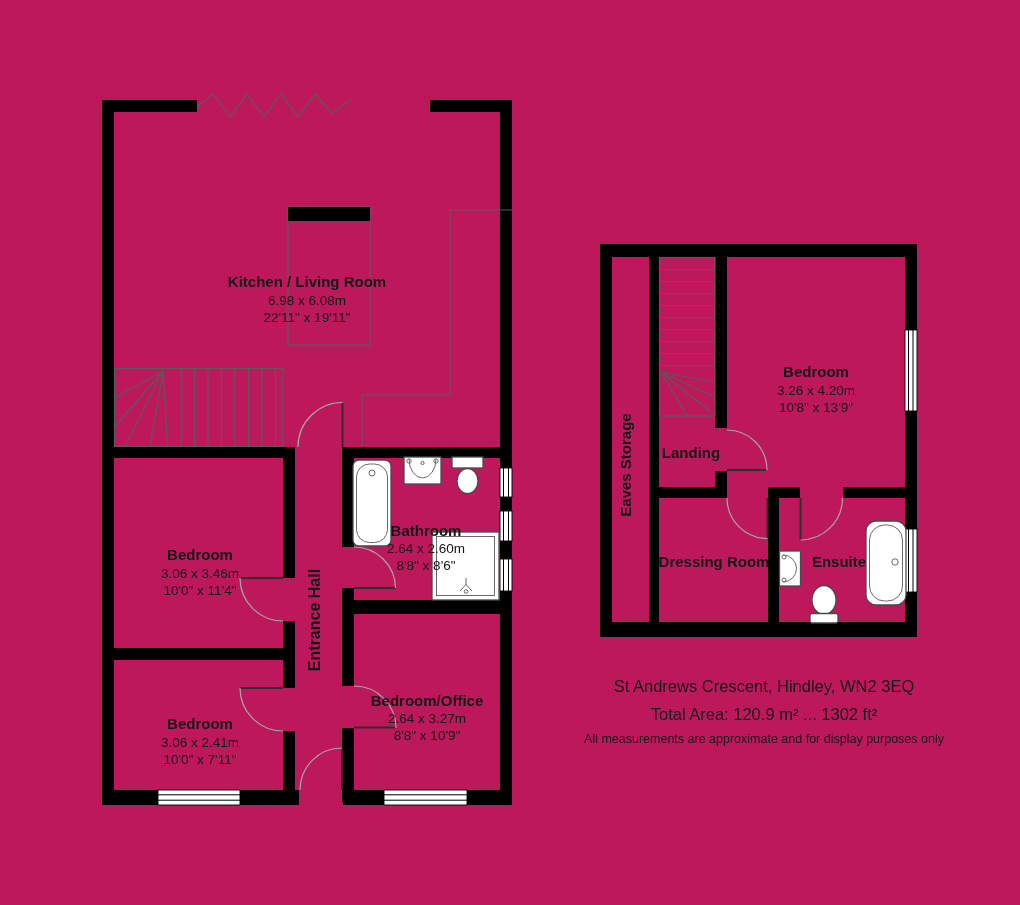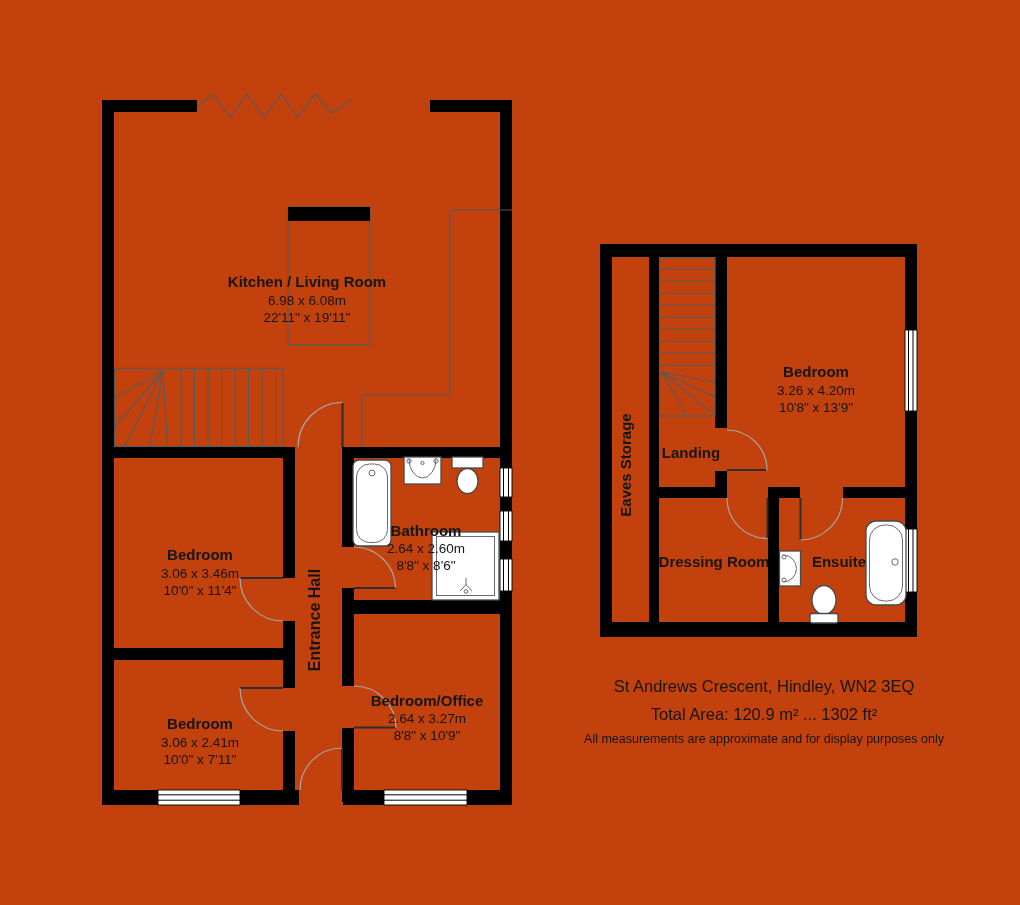--- a/index.html
+++ b/index.html
@@ -1,16 +1,16 @@
 <!DOCTYPE html>
 <html><head>
 <meta charset="utf-8">
 <style>
   html,body{margin:0;padding:0;background:#ffffff;}
-  .page{width:1020px;height:905px;position:relative;background:#c2410c;overflow:hidden;}
+  .page{width:1020px;height:905px;position:relative;background:#be185d;overflow:hidden;}
   svg{display:block;}
   text{font-family:"Liberation Sans","DejaVu Sans",sans-serif;fill:#161616;}
   .room-name{font-size:15px;font-weight:bold;}
   .room-dim{font-size:13.5px;font-weight:normal;}
   .vert-label{font-size:16px;font-weight:bold;}
   .vert-label-sm{font-size:15px;font-weight:bold;}
   .footer-main{font-size:16.5px;}
   .footer-small{font-size:12.5px;}
   .wall{fill:#000000;stroke:none;}
   .thinline{stroke:#5a5a5a;stroke-width:1.2;fill:none;}

